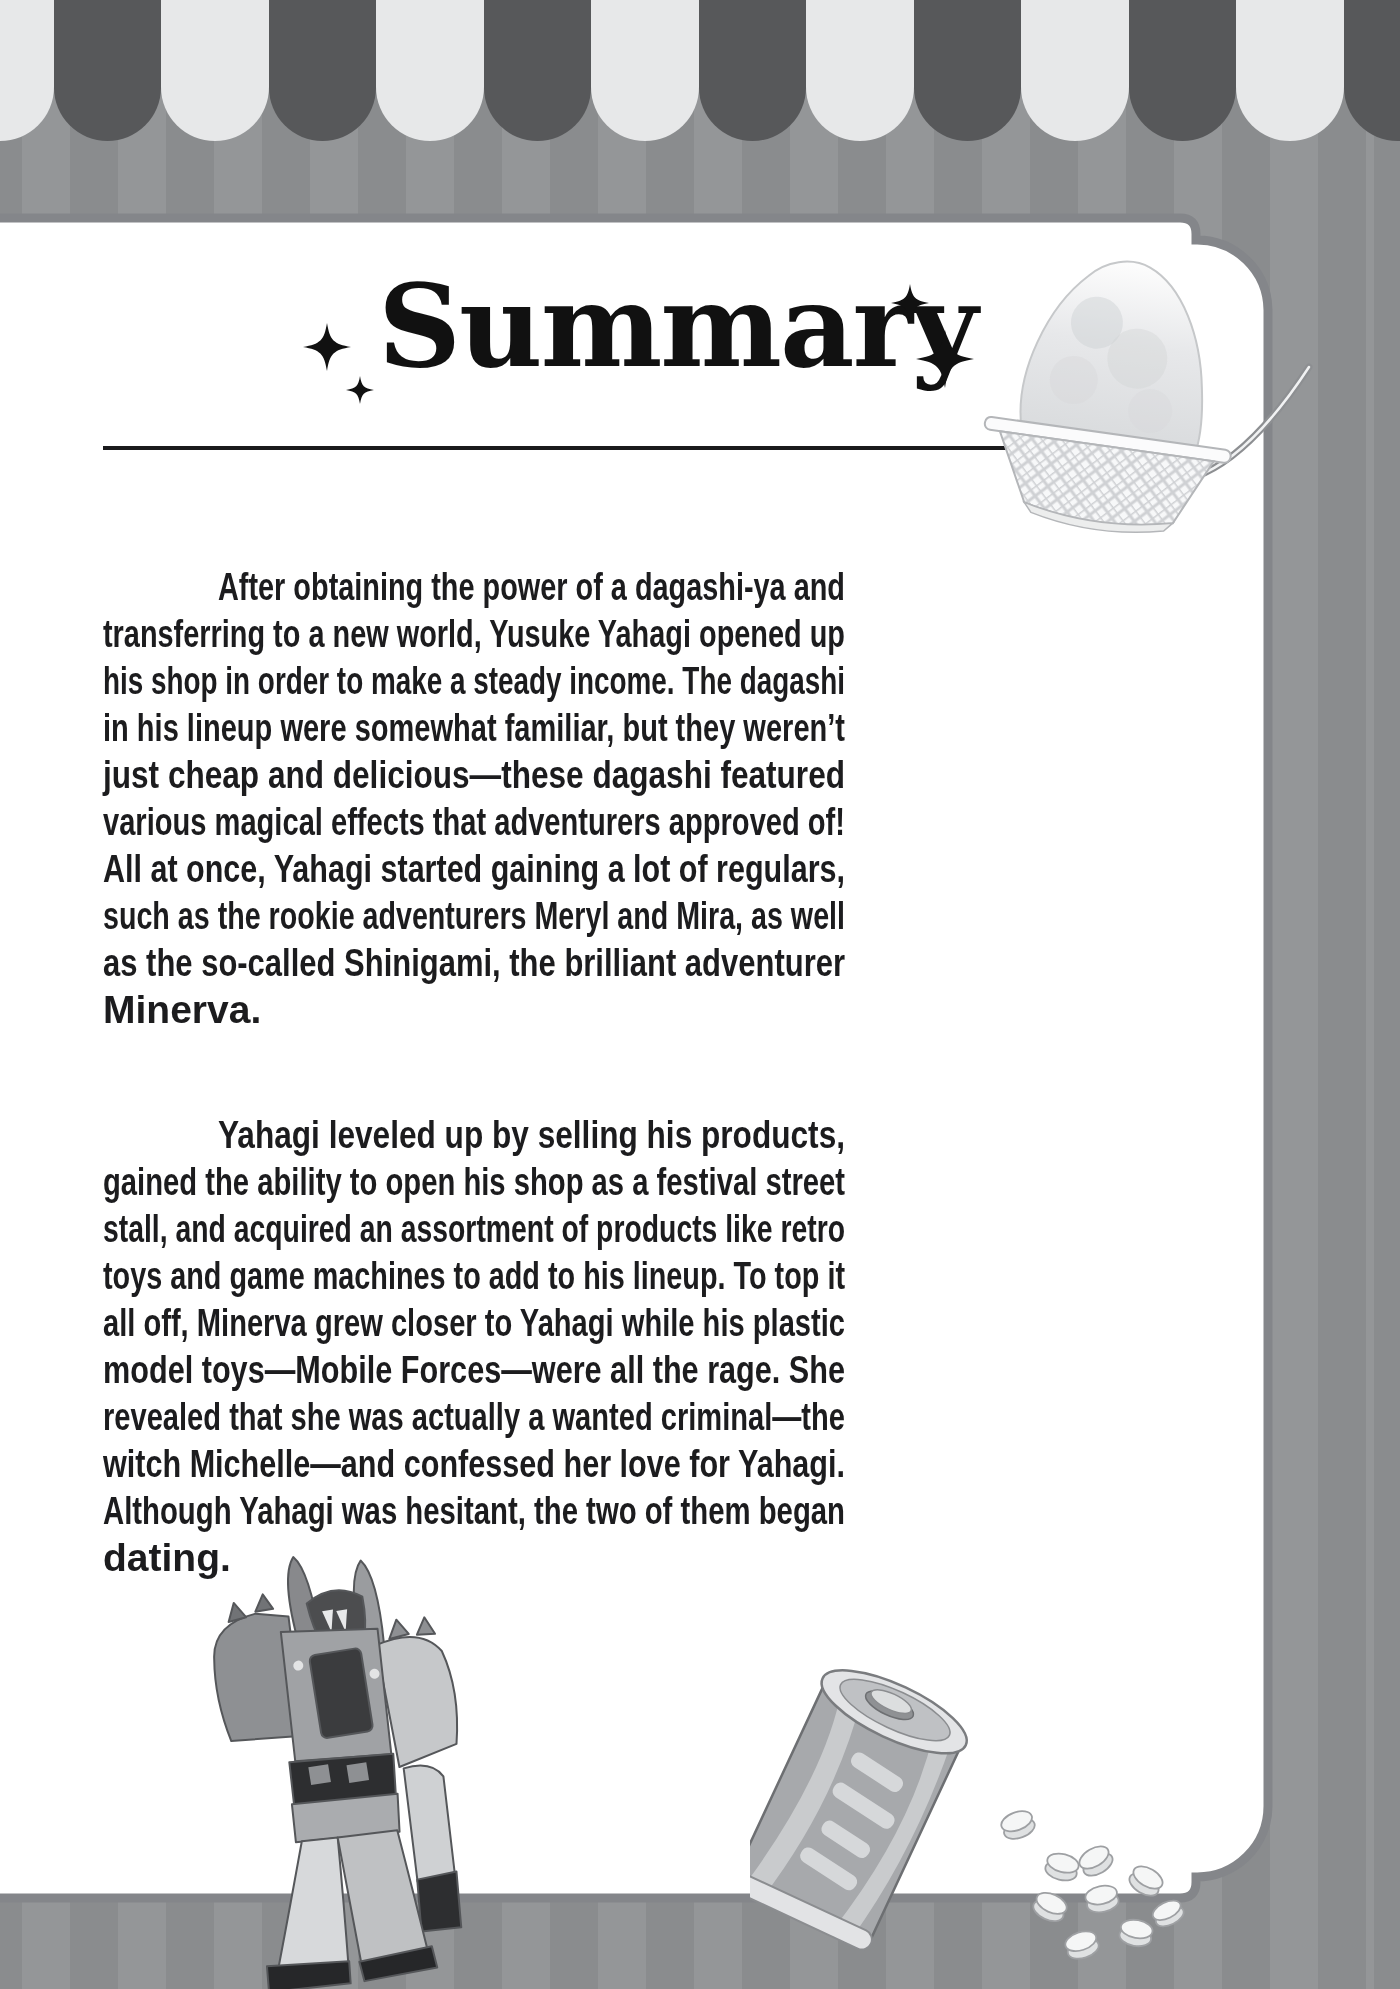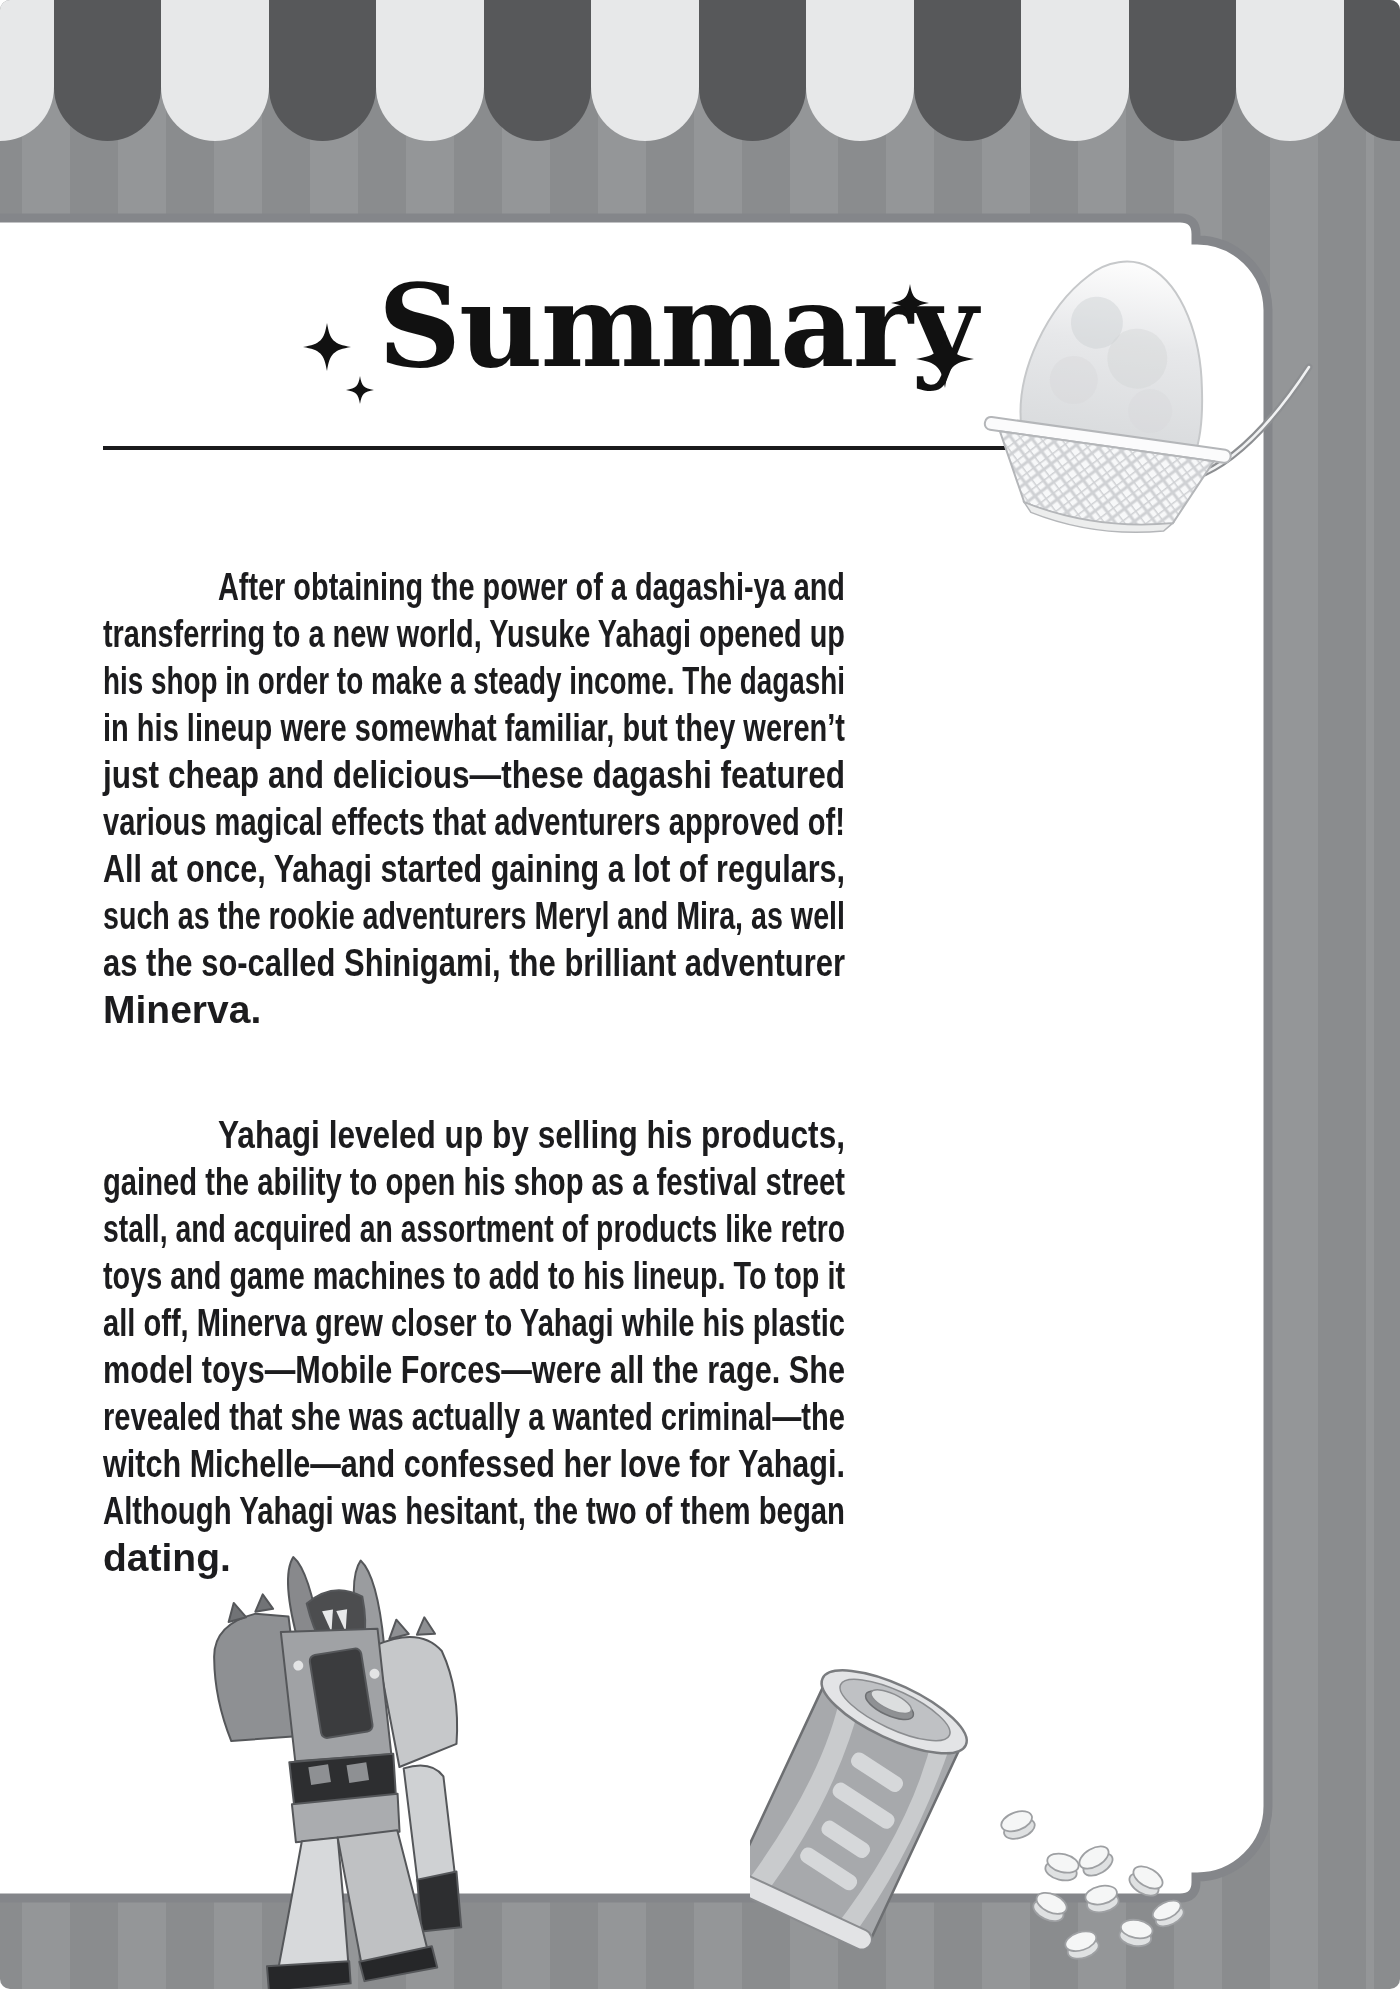--- a/index.html
+++ b/index.html
@@ -4,21 +4,20 @@
 <style>
   html,body{margin:0;padding:0;}
   .page{
     position:relative;
     width:1400px;height:1989px;
     overflow:hidden;
     background-color:#919396;
     background-image:repeating-linear-gradient(90deg,#8a8c8e 0 48px,#949698 48px 96px);
     background-position:-26px 0;
     font-family:"Liberation Sans",sans-serif;
-    border-radius:10px;
   }
   
   .awning{position:absolute;top:0;left:-54px;display:flex;z-index:3;}
   .awning .tab{flex:none;width:107.5px;height:141px;border-radius:0 0 54px 54px;}
   .awning .tab:nth-child(odd){background:#e7e8e9;}
   .awning .tab:nth-child(even){background:#57585a;}
   
   .card-svg{position:absolute;left:0;top:0;z-index:1;}
   
   .content{position:absolute;left:0;top:0;width:1400px;height:1989px;z-index:2;}

